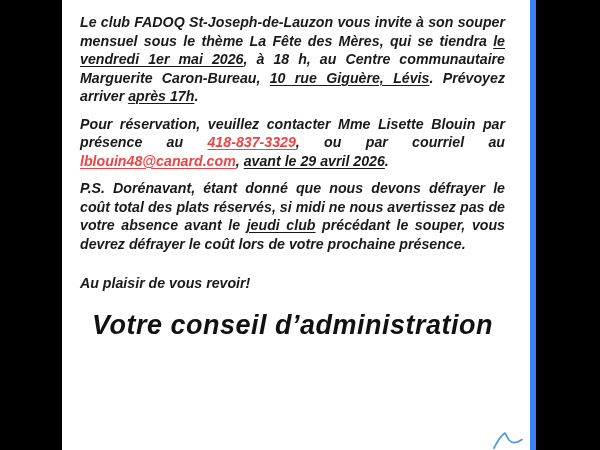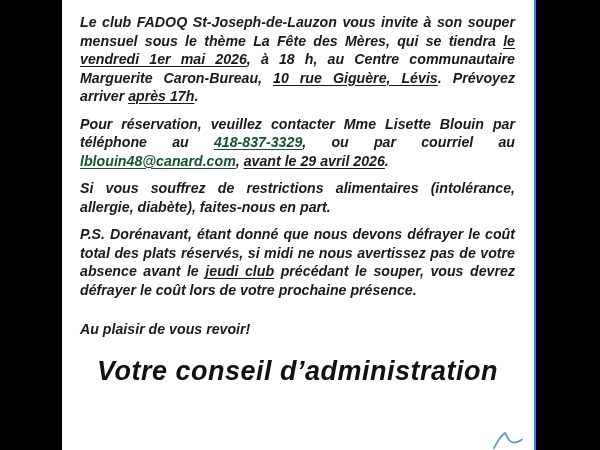--- a/index.html
+++ b/index.html
@@ -8,41 +8,41 @@
     background: #000000;
     position: relative;
     overflow: hidden;
     font-family: "Liberation Sans", sans-serif;
   }
   .paper {
     position: absolute;
     left: 62px; top: 0;
     width: 474px; height: 450px;
     background: #ffffff;
-    border-right: 2px solid #3b82f6;
+    border-right: 6px solid #3b82f6;
     box-sizing: border-box;
-    padding: 13px 19px 0 18px;
+    padding: 13px 25px 0 18px;
   }
   .para {
     margin: 0 0 9px 0;
     font-style: italic;
     font-weight: bold;
     font-size: 14.2px;
     line-height: 18.5px;
     color: #1a1a1a;
     text-align: justify;
     text-align-last: left;
   }
   .para .u {
     text-decoration: underline;
     text-underline-offset: 2px;
     text-decoration-thickness: 1.2px;
   }
   .para a.link {
-    color: #14532d;
+    color: #ef4444;
     text-decoration: underline;
     text-underline-offset: 2px;
     cursor: pointer;
   }
   .closing { margin-top: 21px; font-style: italic; }
   .headline {
     margin: 16px 0 0 0;
     font-style: italic;
     font-weight: bold;
     font-size: 27px;
@@ -58,23 +58,22 @@
   }
 </style>
 </head>
 <body>
 
 <div class="paper">
 
   <p class="para"><span>Le club FADOQ St-Joseph-de-Lauzon vous invite à son souper mensuel sous le thème La Fête des Mères, qui se tiendra </span><span class="u">le vendredi 1er mai 2026</span><span>, à 18 h, au Centre communautaire Marguerite Caron-Bureau, </span><span class="u">10 rue Giguère, Lévis</span><span>. Prévoyez arriver </span><span class="u">après 17h</span><span>.</span></p>
 
 
-  <p class="para"><span>Pour réservation, veuillez contacter Mme Lisette Blouin par téléphone au </span><a class="link">418-837-3329</a><span>, ou par courriel au </span><a class="link">lblouin48@canard.com</a><span>, </span><span class="u">avant le 29 avril 2026</span><span>.</span></p>
+  <p class="para"><span>Pour réservation, veuillez contacter Mme Lisette Blouin par présence au </span><a class="link">418-837-3329</a><span>, ou par courriel au </span><a class="link">lblouin48@canard.com</a><span>, </span><span class="u">avant le 29 avril 2026</span><span>.</span></p>
 
-  <p class="para"><span>Si vous souffrez de restrictions alimentaires (intolérance, allergie, diabète), faites-nous en part.</span></p>
 
   <p class="para"><span>P.S. Dorénavant, étant donné que nous devons défrayer le coût total des plats réservés, si midi ne nous avertissez pas de votre absence avant le </span><span class="u">jeudi club</span><span> précédant le souper, vous devrez défrayer le coût lors de votre prochaine présence.</span></p>
 
   <p class="para closing"><span>Au plaisir de vous revoir!</span></p>
 
   <p class="headline">Votre conseil d’administration</p>
 
 </div>
 
 <svg class="bird-sketch" viewBox="0 0 34 20">

